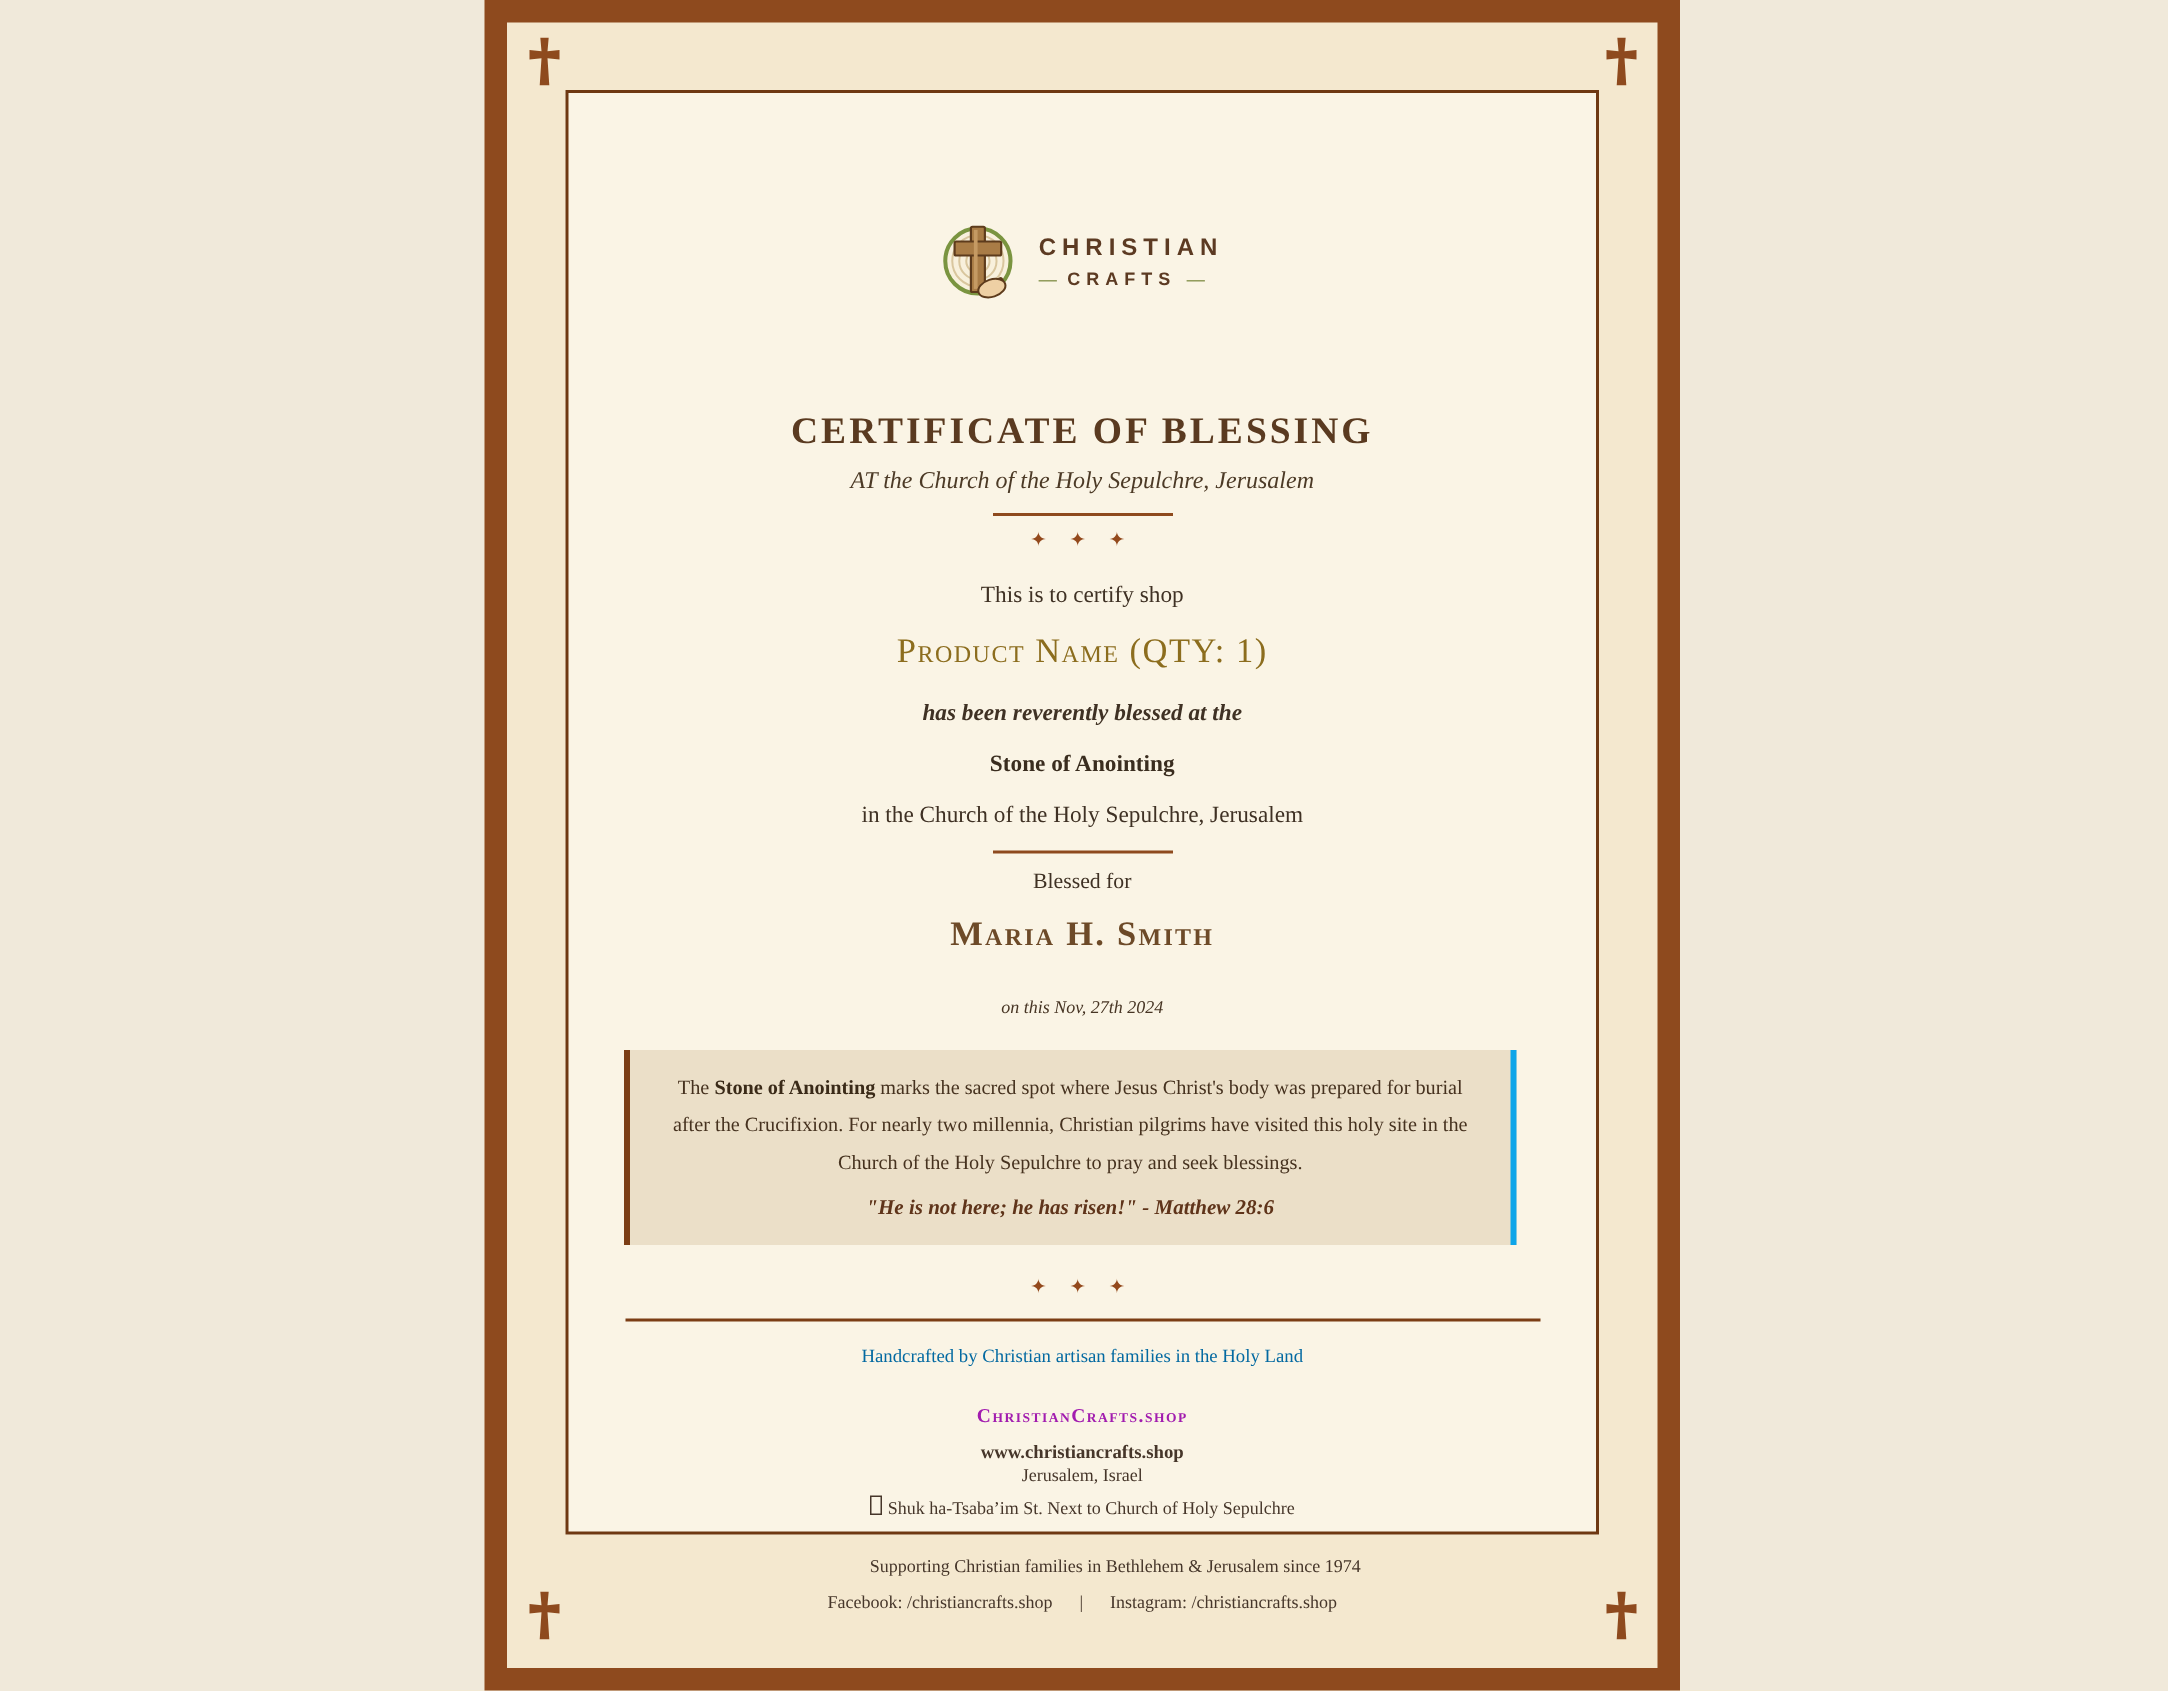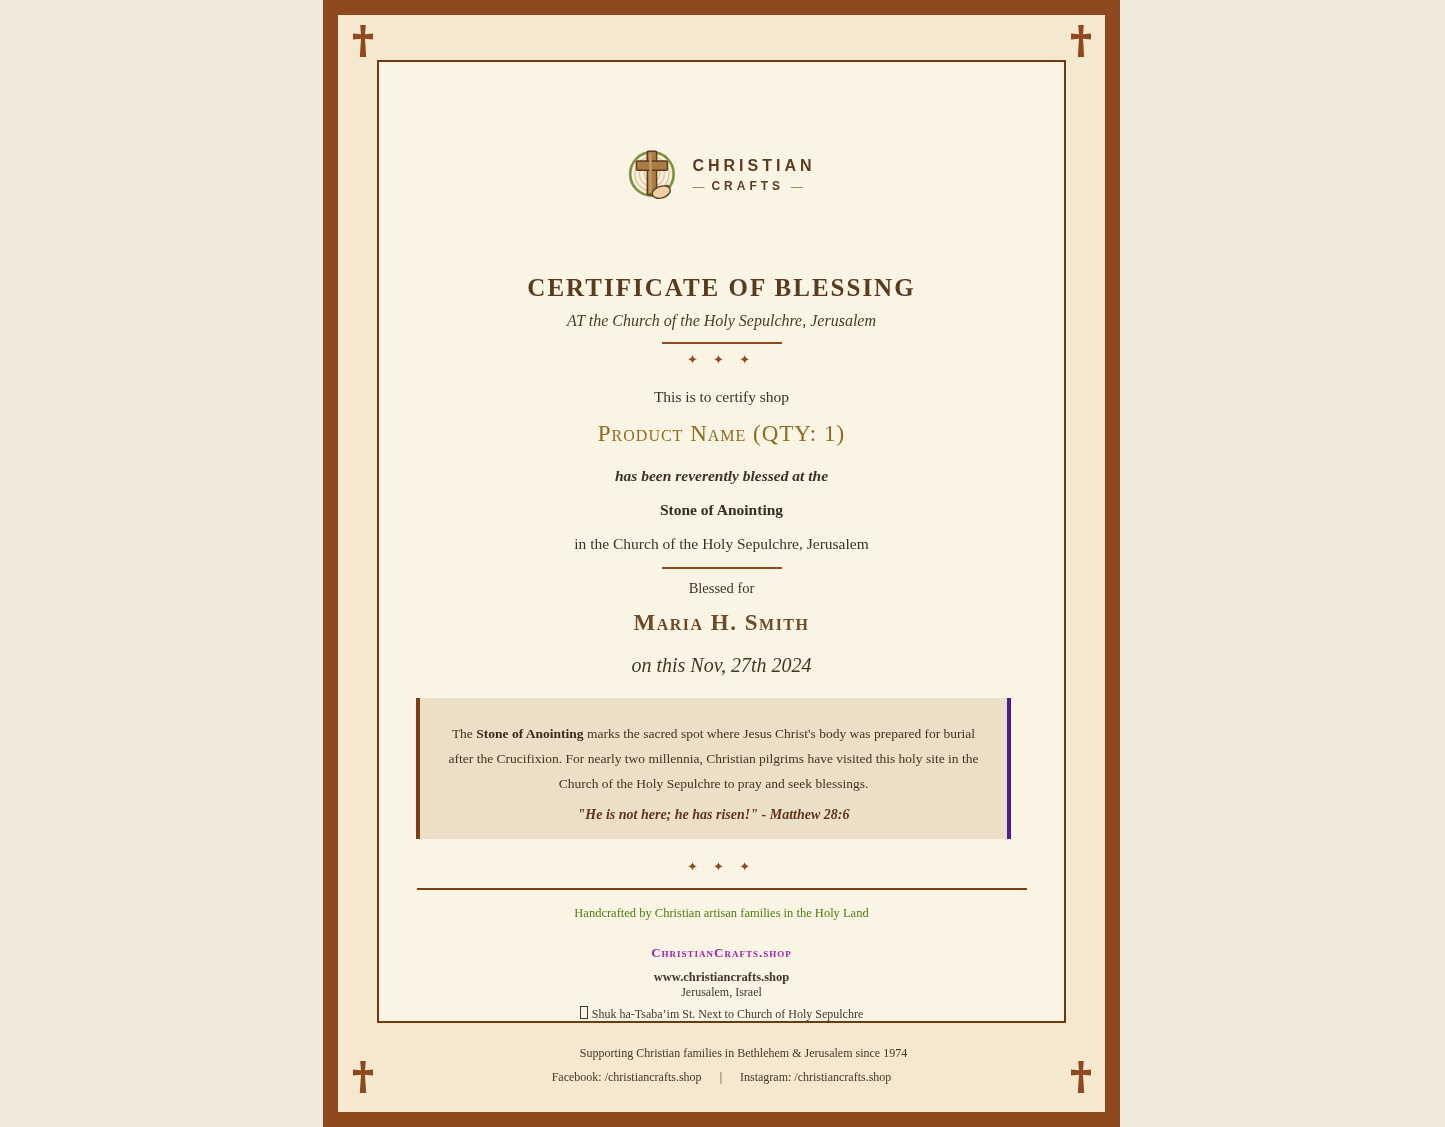--- a/index.html
+++ b/index.html
@@ -92,45 +92,45 @@
   .site-name   { margin-top: 16px; font-size: 15.5px; font-weight: bold; color: #3a2d1f; }
   .church-line { margin-top: 16px; font-size: 15.5px; }
   .divider-2   { margin-top: 14px; }
   .blessed-for { margin-top: 11px; font-size: 14.5px; }
   .recipient {
     margin-top: 13px;
     font-variant: small-caps; font-weight: 600;
     font-size: 23px; letter-spacing: 1.5px;
     color: #6d4a28;
   }
-  .date-line { margin-top: 18px; font-size: 20px; font-style: italic; color: #473524; }
+  .date-line { margin-top: 28px; font-size: 12px; font-style: italic; color: #473524; }
 
   
   .info-box {
     margin: 21px 53px 0 37px;
     background: #ebdfc8;
     border-left: 4px solid #7b3d14;
-    border-right: 4px solid #4c1d95;
-    padding: 24px 24px 16px 24px;
+    border-right: 4px solid #0ea5e9;
+    padding: 13px 24px 16px 24px;
   }
   .info-text { font-size: 13.5px; line-height: 1.85; color: #46321f; }
   .info-text b { color: #3a2a18; }
   .info-quote {
     margin-top: 10px;
     font-size: 14px; font-weight: bold; font-style: italic;
     color: #5f341a;
   }
 
   
   .ornament-2 { margin-top: 21px; }
   .footer-rule {
     margin: 15px auto 0 auto;
     width: 610px; height: 2px; background: #7b3d14;
   }
-  .handcrafted { margin-top: 16px; font-size: 12.5px; color: #4d7c0f; }
+  .handcrafted { margin-top: 16px; font-size: 12.5px; color: #0369a1; }
   .footer-brand {
     margin-top: 24px;
     font-variant: small-caps; font-weight: bold;
     font-size: 13px; letter-spacing: 1px;
     color: #a21caf;
   }
   .footer-site { margin-top: 9px; font-size: 12.5px; font-weight: bold; color: #46362a; }
   .addr { font-size: 12px; line-height: 1.25; color: #46362a; }
   .addr-1 { margin-top: 6px; }
   .glyph-box {

